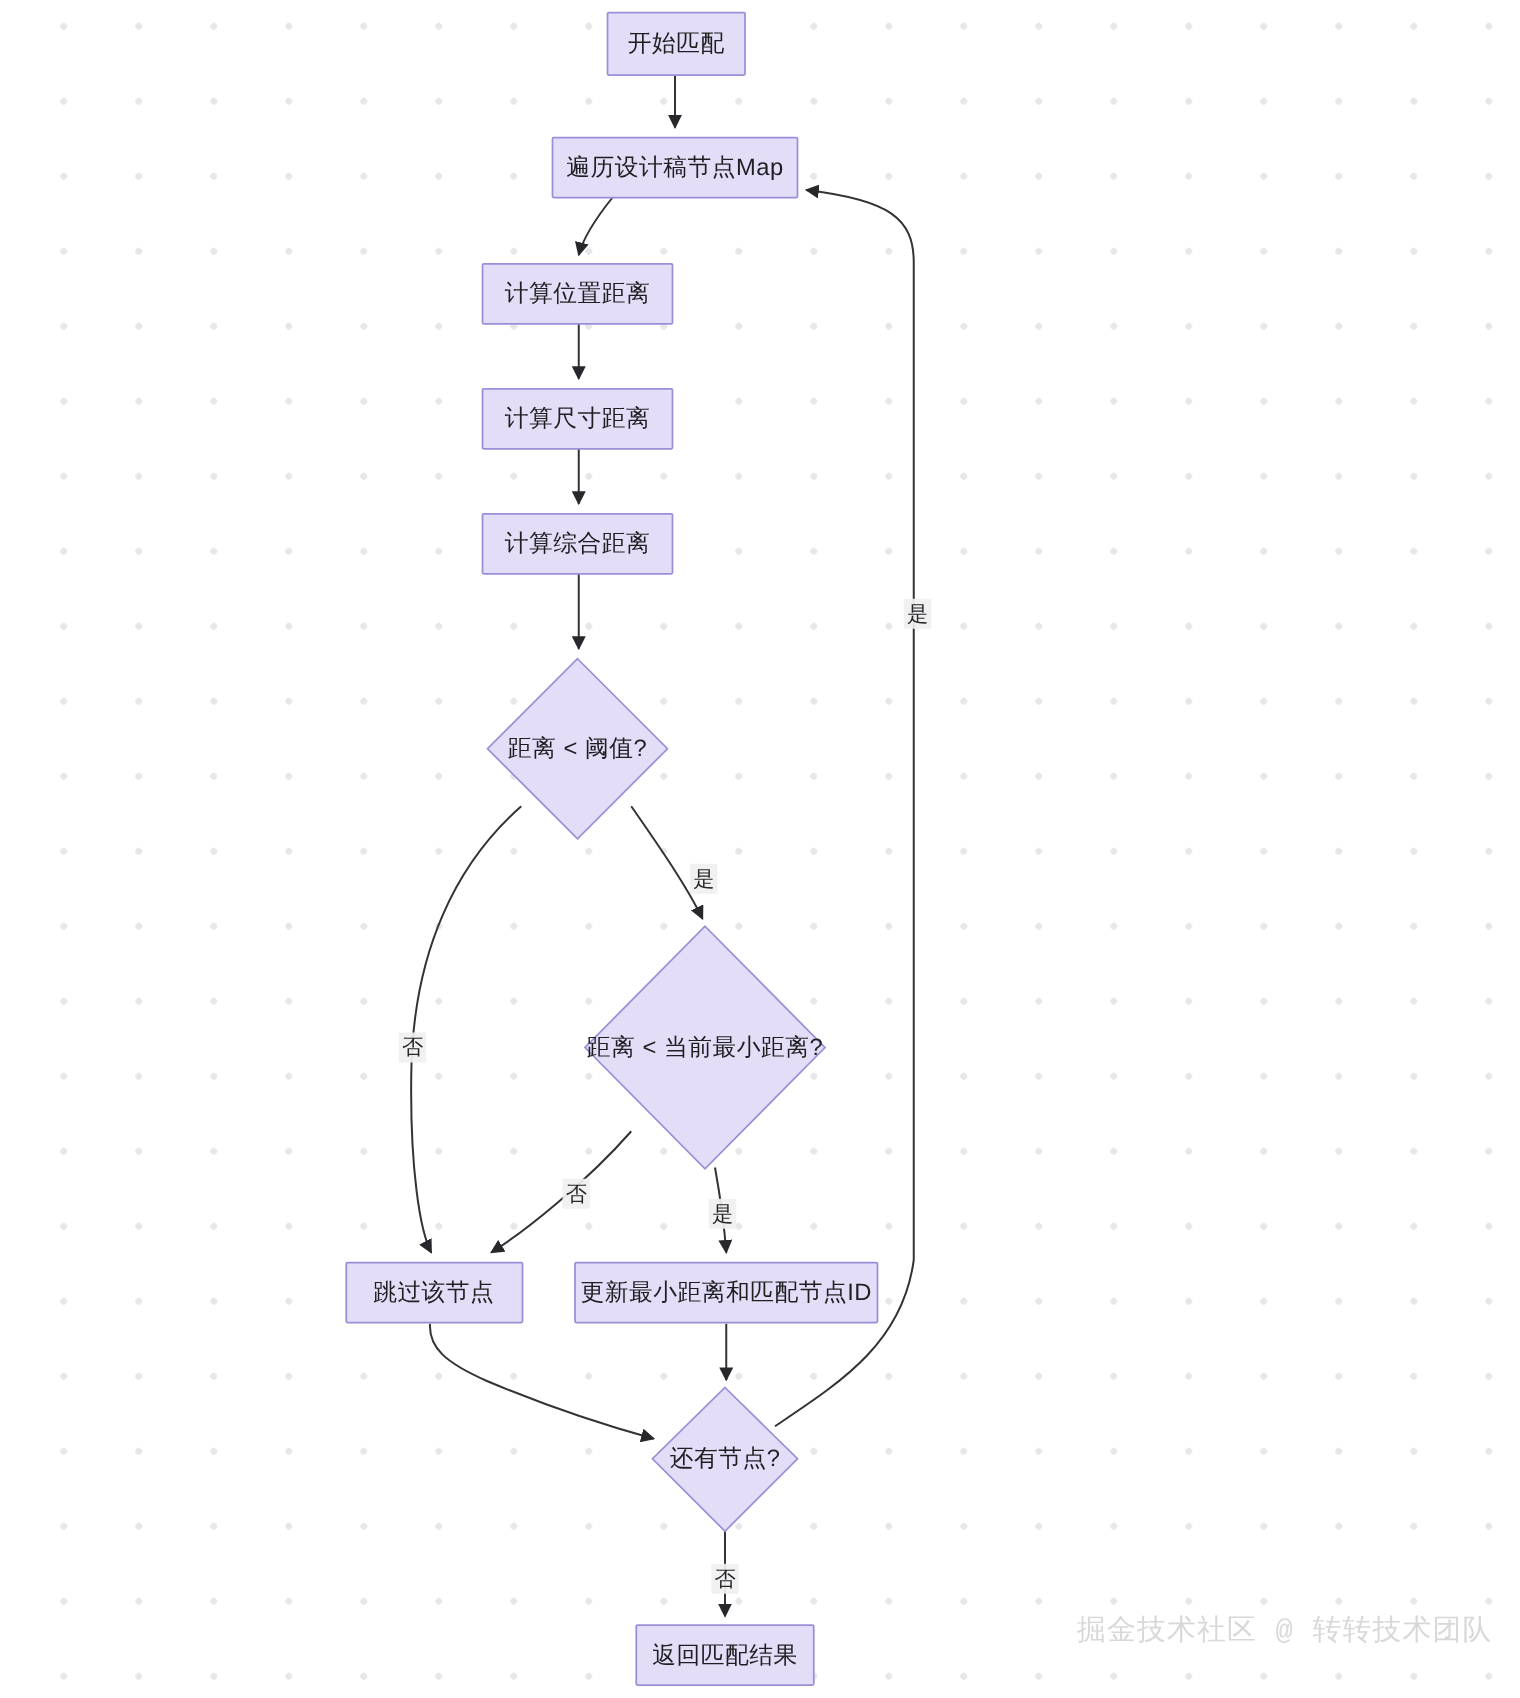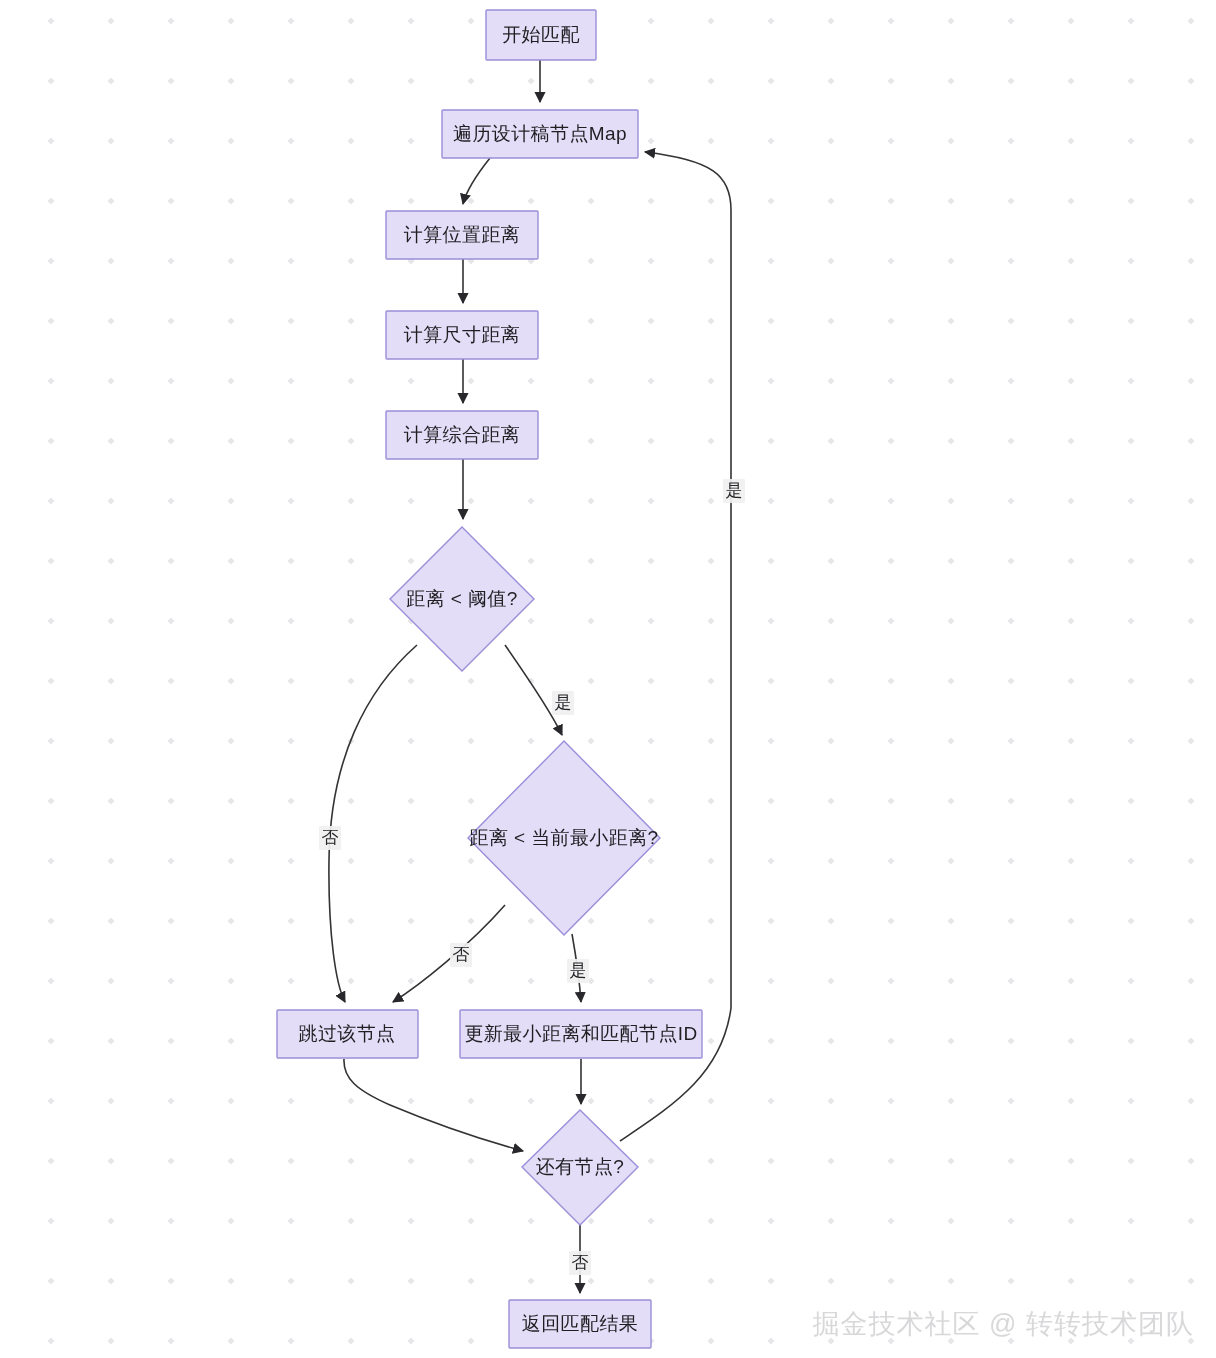--- a/index.html
+++ b/index.html
@@ -52,23 +52,23 @@
     text-anchor: middle;
     dominant-baseline: middle;
   }
   .edge-label-bg {
     fill: #f0f0f0;
     opacity: 0.92;
   }
   .watermark {
     position: absolute;
     right: 22px;
-    bottom: 16px;
-    font-family: Liberation Sans, sans-serif;
-    font-size: 27px;
+    bottom: 39px;
+    font-family: Liberation Mono, monospace;
+    font-size: 23px;
     color: #d8d8da;
     letter-spacing: 1px;
     white-space: nowrap;
     user-select: none;
   }
 </style>
 </head>
 <body>
 
 <div id="canvas">

